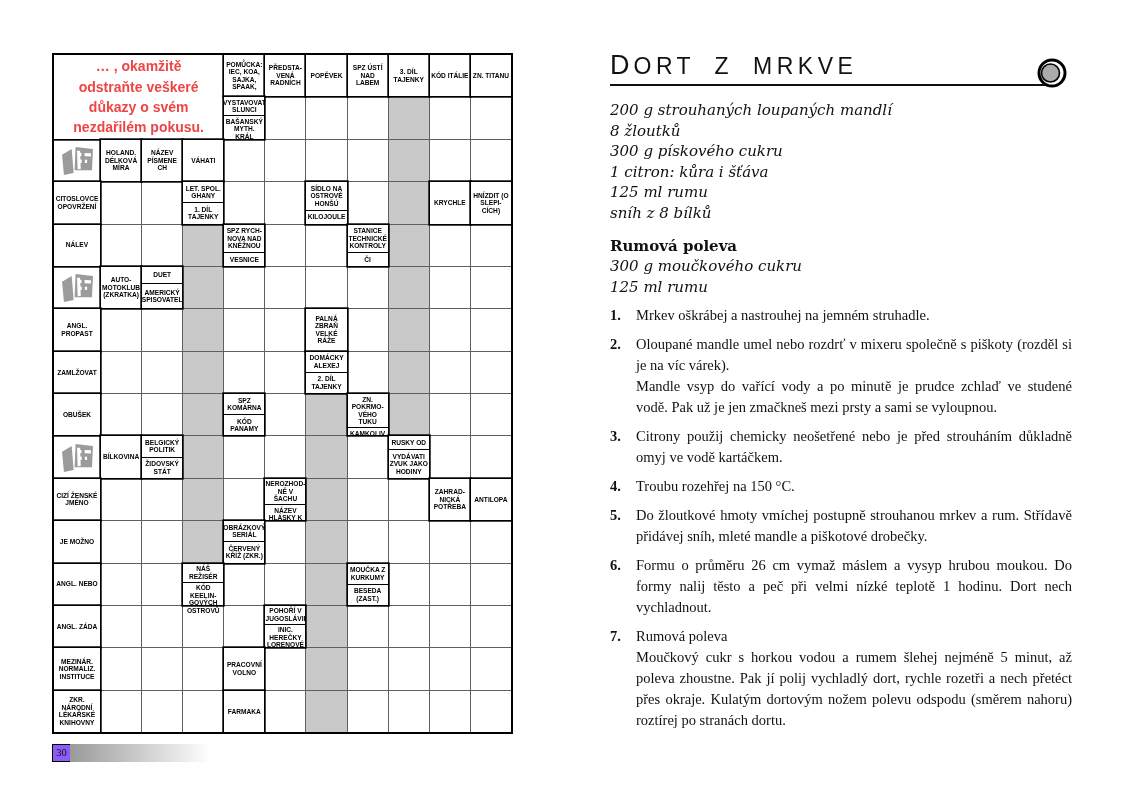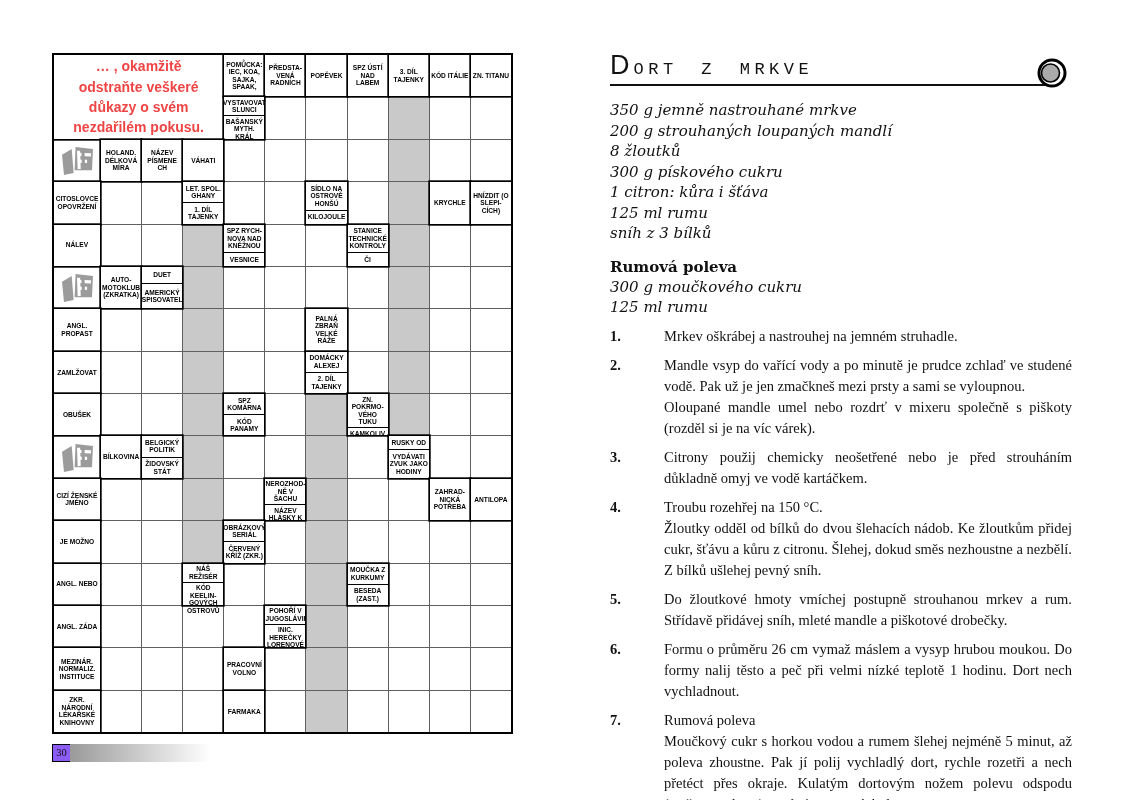--- a/index.html
+++ b/index.html
@@ -20,29 +20,29 @@
        padding:1.5px 1px;color:#000;}
   .sub + .sub{border-top:1px solid #000;}
   .cell.q{align-items:center;justify-content:center;text-align:center;
           font-size:14px;line-height:1.45;font-weight:bold;padding:12px;color:#ef4444;}
 
   
   #rp{position:absolute;left:610px;top:50px;width:462px;}
   .title-row{position:relative;width:441px;border-bottom:2.5px solid #111;
              padding-bottom:3px;white-space:nowrap;}
   .t-init{font-size:27px;letter-spacing:4px;font-weight:400;}
-  .t-rest{font-size:17px;letter-spacing:4.5px;word-spacing:9px;font-weight:400;font-family:Liberation Mono, monospace;}
+  .t-rest{font-size:23px;letter-spacing:4.5px;word-spacing:9px;font-weight:400;}
   .badge{position:absolute;left:425px;bottom:-5px;}
   .ing{margin-top:14px;font:italic 15px/20.5px "DejaVu Serif",serif;}
   .glaze-h{margin-top:13px;font:bold 15px/20px "DejaVu Serif",serif;}
   .glaze{font:italic 15px/20.5px "DejaVu Serif",serif;}
   .steps{margin-top:4px;}
   .step{display:flex;margin-top:8px;}
   .step-num{flex:0 0 26px;font:bold 14.5px/21px "Liberation Serif",serif;}
-  .step-body{flex:1;font:14.5px/21px "Liberation Serif",serif;text-align:justify;margin-left:28px;}
+  .step-body{flex:1;font:14.5px/21px "Liberation Serif",serif;text-align:justify;}
   .step-body p{margin:0;}
 
   
   .pgbox{position:absolute;top:744px;width:17px;height:16px;border:1px solid #000;
          font:10.5px/16px "Liberation Serif",serif;text-align:center;background:#8b5cf6;}
   .bar{position:absolute;top:744px;height:18px;}
   #bar-l{left:70px;width:148px;background:linear-gradient(to right,#9a9a9a,#ffffff 95%);}
   #pg-l{left:52px;}
 </style>
 </head>
@@ -364,60 +364,58 @@
   <div id="rp">
     <div class="title-row">
       <span class="t-init">D</span><span class="t-rest">ORT Z MRKVE</span>
       <svg class="badge" width="34" height="32" viewBox="0 0 34 32" aria-hidden="true">
         <circle cx="17" cy="16" r="13" fill="#ffffff" stroke="#000000" stroke-width="3"></circle>
         <circle cx="15.5" cy="16" r="9" fill="#ababab" stroke="#000000" stroke-width="1.6"></circle>
       </svg>
     </div>
 
     <div class="ing">
-        <div>350 g jemně nastrouhané mrkve</div>
         <div>200 g strouhaných loupaných mandlí</div>
         <div>8 žloutků</div>
         <div>300 g pískového cukru</div>
         <div>1 citron: kůra i šťáva</div>
         <div>125 ml rumu</div>
-        <div>sníh z 3 bílků</div>
+        <div>sníh z 8 bílků</div>
       </div>
 
     <div class="glaze-h">Rumová poleva</div>
     <div class="glaze">
         <div>300 g moučkového cukru</div>
         <div>125 ml rumu</div>
       </div>
 
     <div class="steps">
         <div class="step">
           <div class="step-num">1.</div>
           <div class="step-body">
             <p>Mrkev oškrábej a nastrouhej na jemném struhadle.</p>
           </div>
         </div>
         <div class="step">
           <div class="step-num">2.</div>
           <div class="step-body">
+            <p>Oloupané mandle umel nebo rozdrť v mixeru společně s piškoty (rozděl si je na víc várek).</p>
             <p>Mandle vsyp do vařící vody a po minutě je prudce zchlaď ve studené vodě. Pak už je jen zmačkneš mezi prsty a sami se vyloupnou.</p>
-            <p>Oloupané mandle umel nebo rozdrť v mixeru společně s piškoty (rozděl si je na víc várek).</p>
           </div>
         </div>
         <div class="step">
           <div class="step-num">3.</div>
           <div class="step-body">
             <p>Citrony použij chemicky neošetřené nebo je před strouháním důkladně omyj ve vodě kartáčkem.</p>
           </div>
         </div>
         <div class="step">
           <div class="step-num">4.</div>
           <div class="step-body">
             <p>Troubu rozehřej na 150 °C.</p>
-            <p>Žloutky odděl od bílků do dvou šlehacích nádob. Ke žloutkům přidej cukr, šťávu a kůru z citronu. Šlehej, dokud směs nezhoustne a nezbělí. Z bílků ušlehej pevný sníh.</p>
           </div>
         </div>
         <div class="step">
           <div class="step-num">5.</div>
           <div class="step-body">
             <p>Do žloutkové hmoty vmíchej postupně strouhanou mrkev a rum. Střídavě přidávej sníh, mleté mandle a piškotové drobečky.</p>
           </div>
         </div>
         <div class="step">
           <div class="step-num">6.</div>

